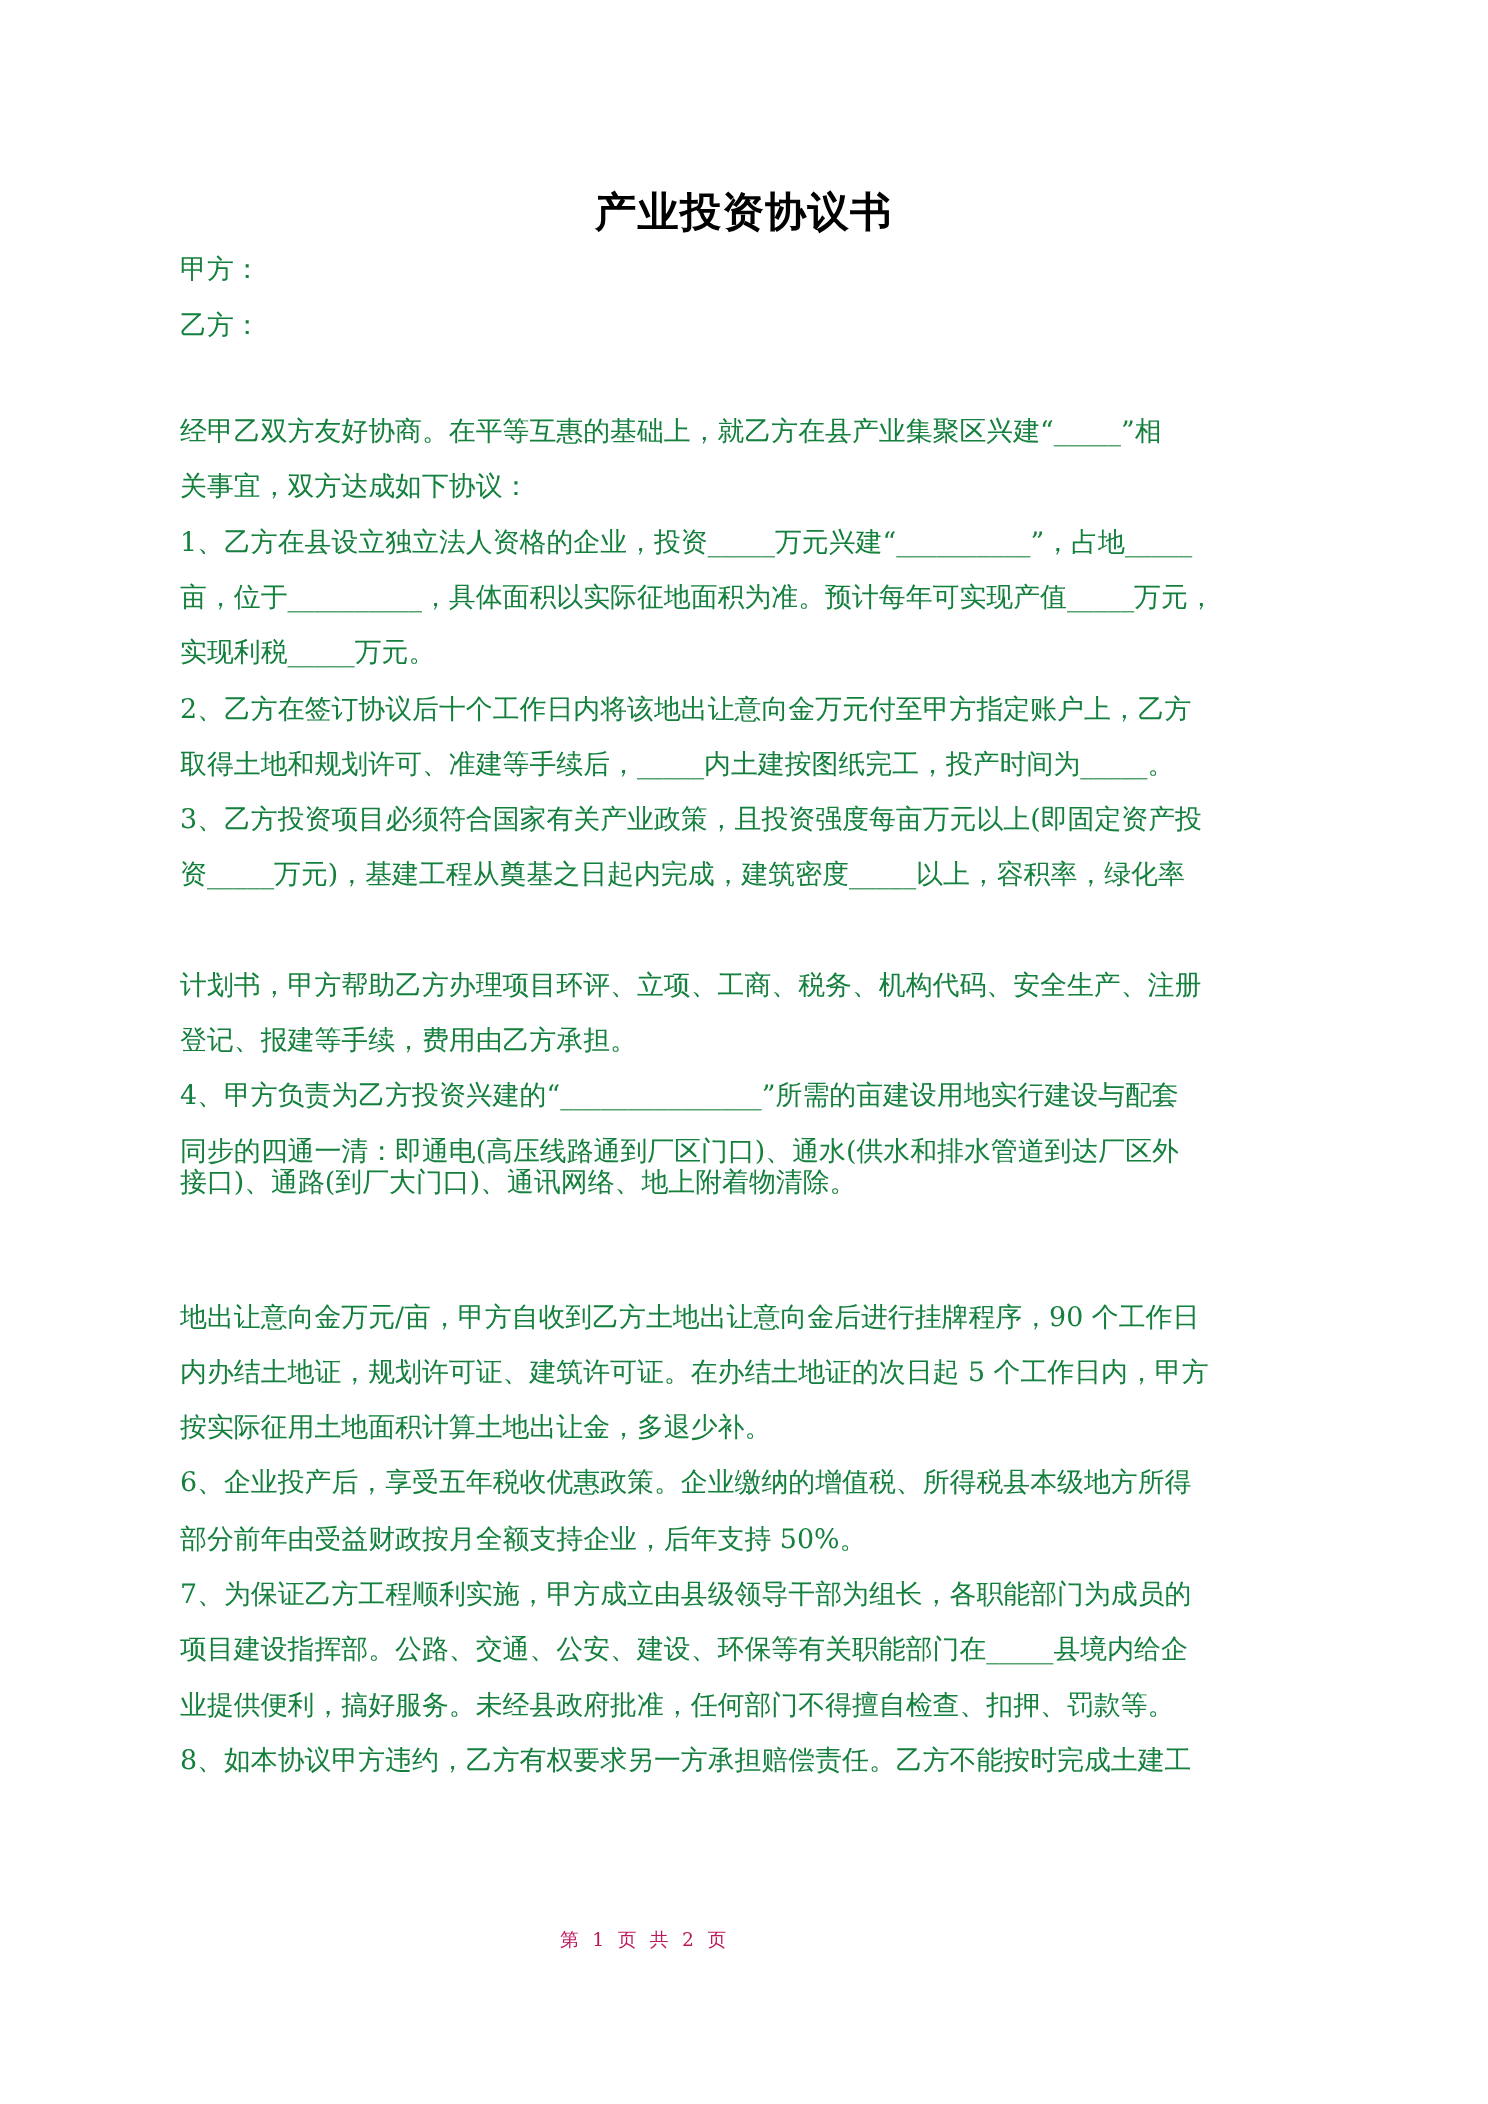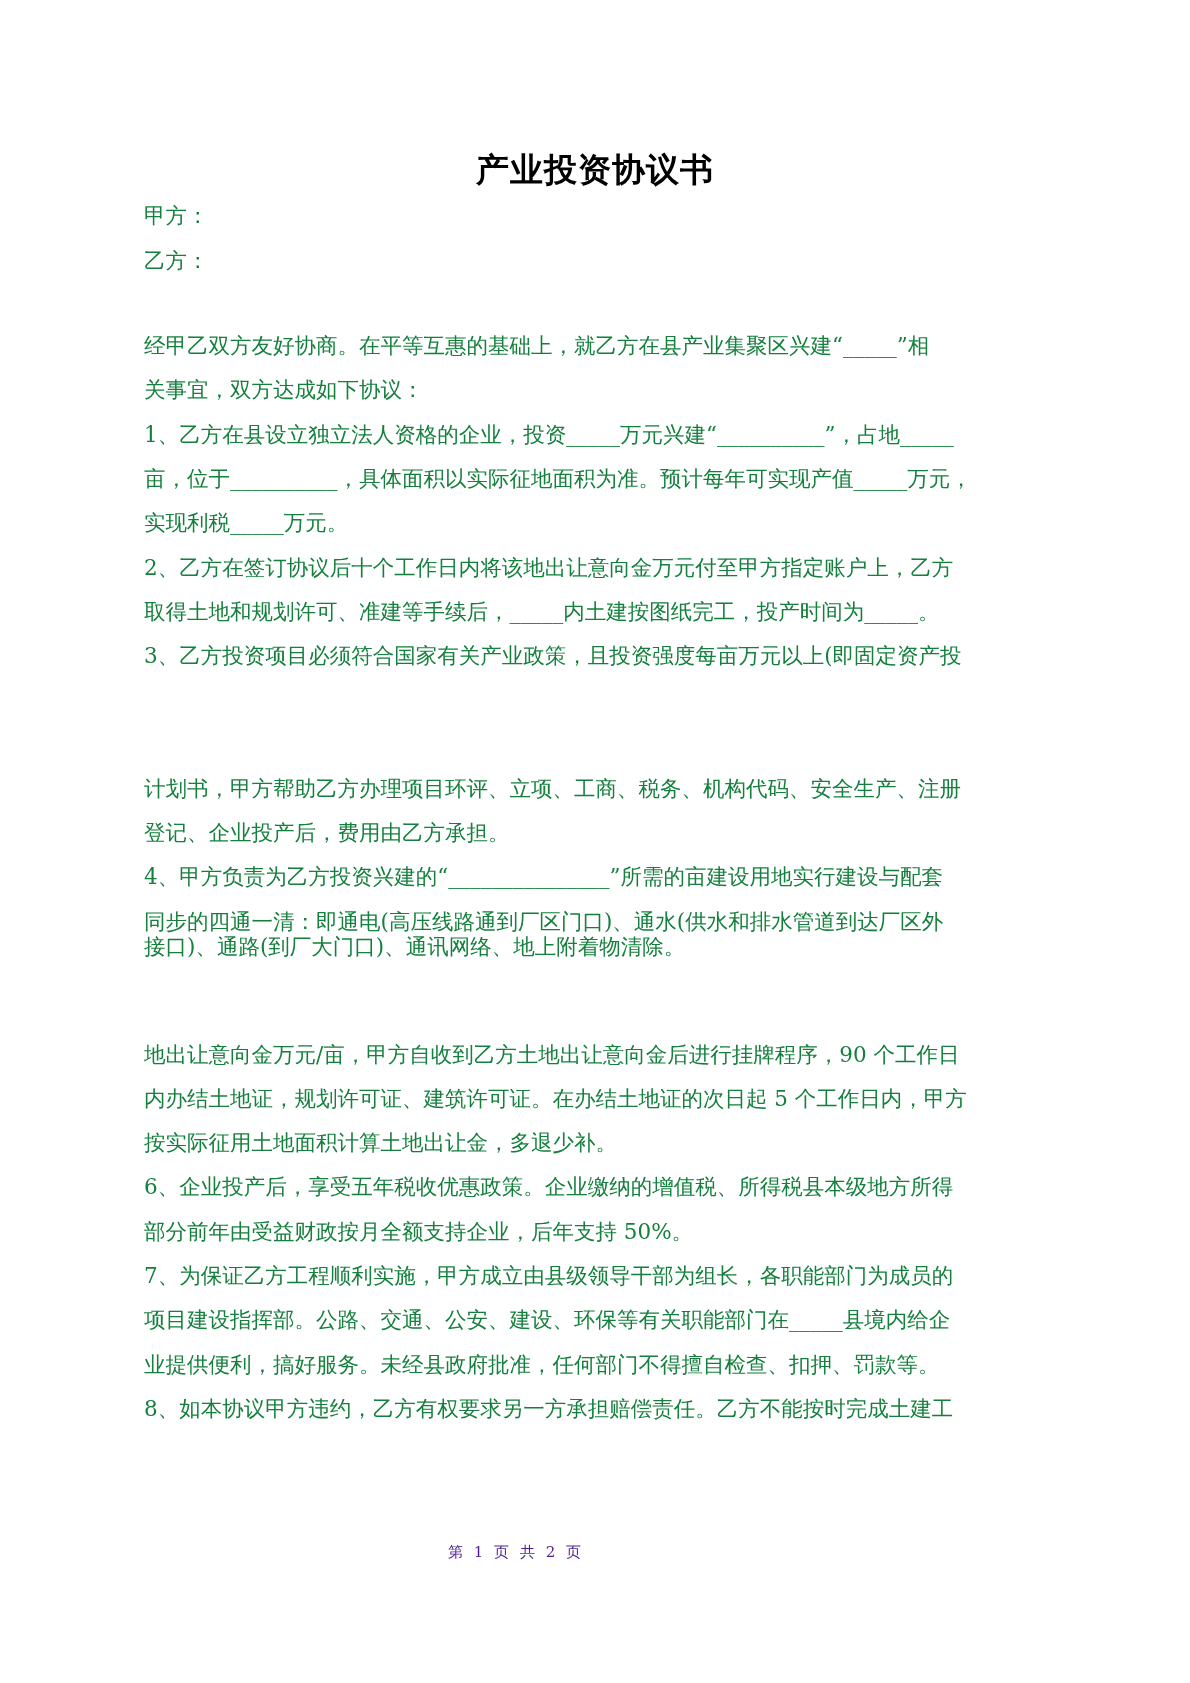--- a/index.html
+++ b/index.html
@@ -3,41 +3,42 @@
 <meta charset="utf-8">
 <style>
   html, body { margin: 0; padding: 0; background: #ffffff; }
   body { width: 1190px; height: 1683px; position: relative; overflow: hidden;
          font-family: "DejaVu Serif", "Liberation Serif", serif; color: #111; }
   .page { position: absolute; left: 0; top: 0; width: 1190px; height: 1683px; background: #fff; }
   .title { position: absolute; top: 148px; left: 0; width: 1190px; text-align: center;
            font-family: "DejaVu Sans", "Liberation Sans", sans-serif; font-weight: bold;
            font-size: 33px; letter-spacing: 1px; color: #000; }
   .line { position: absolute; left: 144px; font-size: 21.5px; line-height: 30px; white-space: nowrap; color: #15803d; }
-  .footer { position: absolute; top: 1543px; left: 0; width: 1032px; text-align: center; font-size: 15px; color: #4c1d95; letter-spacing: 3px; }
+  .footer { position: absolute; top: 1543px; left: 0; width: 1032px; text-align: center; font-size: 15px; color: #be185d; letter-spacing: 3px; }
 </style>
 </head>
 <body>
 
 <div class="page">
   <div class="title">产业投资协议书</div>
 
   <div class="line" style="top:201px">甲方：</div>
   <div class="line" style="top:246px">乙方：</div>
 
   <div class="line" style="top:331px">经甲乙双方友好协商。在平等互惠的基础上，就乙方在县产业集聚区兴建“_____”相</div>
   <div class="line" style="top:375px">关事宜，双方达成如下协议：</div>
   <div class="line" style="top:420px">1、乙方在县设立独立法人资格的企业，投资_____万元兴建“__________”，占地_____</div>
   <div class="line" style="top:464px">亩，位于__________，具体面积以实际征地面积为准。预计每年可实现产值_____万元，</div>
   <div class="line" style="top:508px">实现利税_____万元。</div>
   <div class="line" style="top:553px">2、乙方在签订协议后十个工作日内将该地出让意向金万元付至甲方指定账户上，乙方</div>
   <div class="line" style="top:597px">取得土地和规划许可、准建等手续后，_____内土建按图纸完工，投产时间为_____。</div>
   <div class="line" style="top:641px">3、乙方投资项目必须符合国家有关产业政策，且投资强度每亩万元以上(即固定资产投</div>
+  <div class="line" style="top:685px">资_____万元)，基建工程从奠基之日起内完成，建筑密度_____以上，容积率，绿化率</div>
   <div class="line" style="top:774px">计划书，甲方帮助乙方办理项目环评、立项、工商、税务、机构代码、安全生产、注册</div>
-  <div class="line" style="top:818px">登记、企业投产后，费用由乙方承担。</div>
+  <div class="line" style="top:818px">登记、报建等手续，费用由乙方承担。</div>
   <div class="line" style="top:862px">4、甲方负责为乙方投资兴建的“_______________”所需的亩建设用地实行建设与配套</div>
   <div class="line" style="top:907px">同步的四通一清：即通电(高压线路通到厂区门口)、通水(供水和排水管道到达厂区外</div>
   <div class="line" style="top:932px">接口)、通路(到厂大门口)、通讯网络、地上附着物清除。</div>
   <div class="line" style="top:1040px">地出让意向金万元/亩，甲方自收到乙方土地出让意向金后进行挂牌程序，90 个工作日</div>
   <div class="line" style="top:1084px">内办结土地证，规划许可证、建筑许可证。在办结土地证的次日起 5 个工作日内，甲方</div>
   <div class="line" style="top:1128px">按实际征用土地面积计算土地出让金，多退少补。</div>
   <div class="line" style="top:1172px">6、企业投产后，享受五年税收优惠政策。企业缴纳的增值税、所得税县本级地方所得</div>
   <div class="line" style="top:1217px">部分前年由受益财政按月全额支持企业，后年支持 50%。</div>
   <div class="line" style="top:1261px">7、为保证乙方工程顺利实施，甲方成立由县级领导干部为组长，各职能部门为成员的</div>
   <div class="line" style="top:1305px">项目建设指挥部。公路、交通、公安、建设、环保等有关职能部门在_____县境内给企</div>

